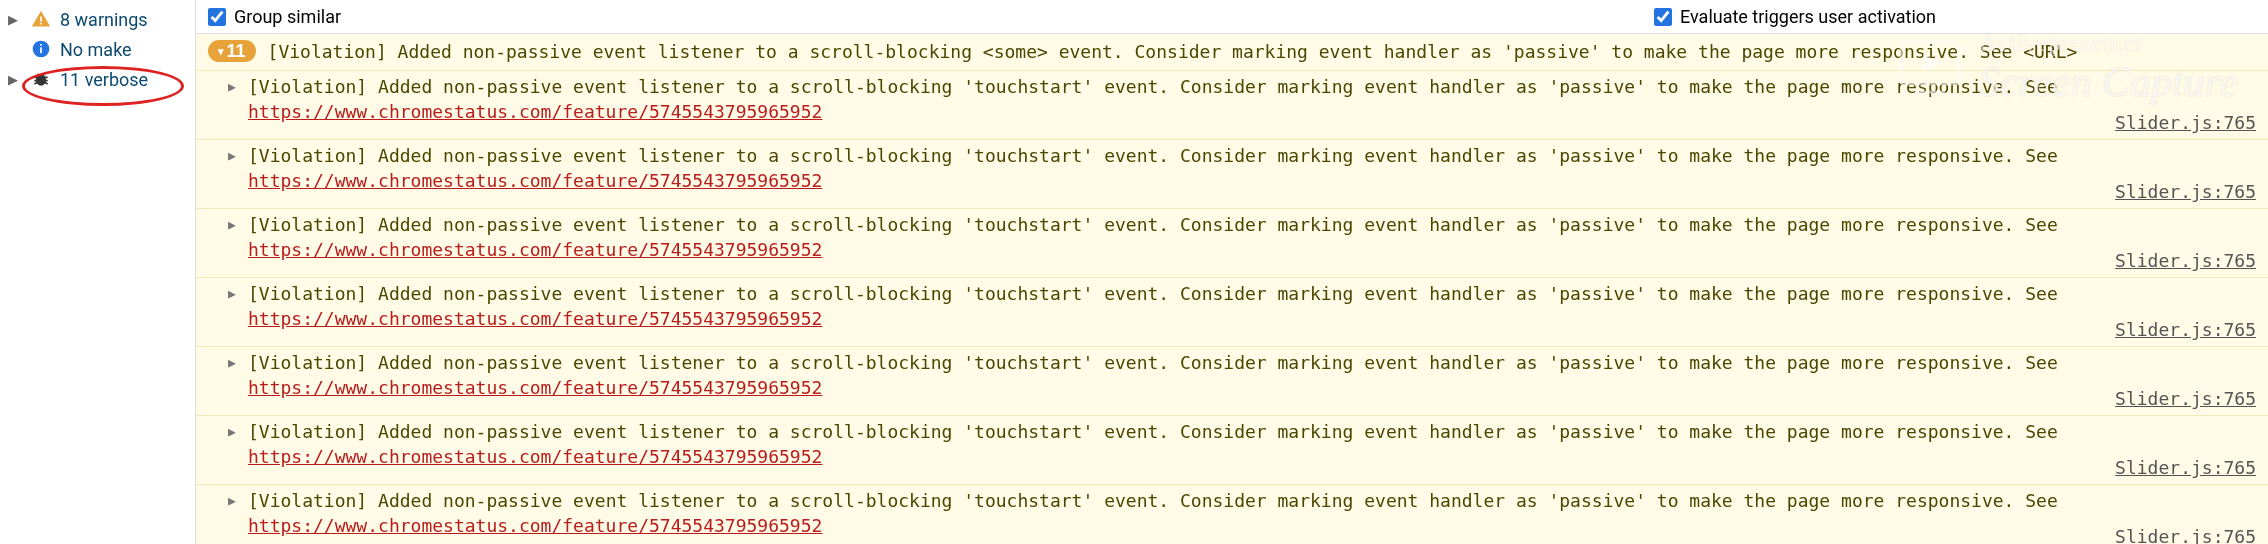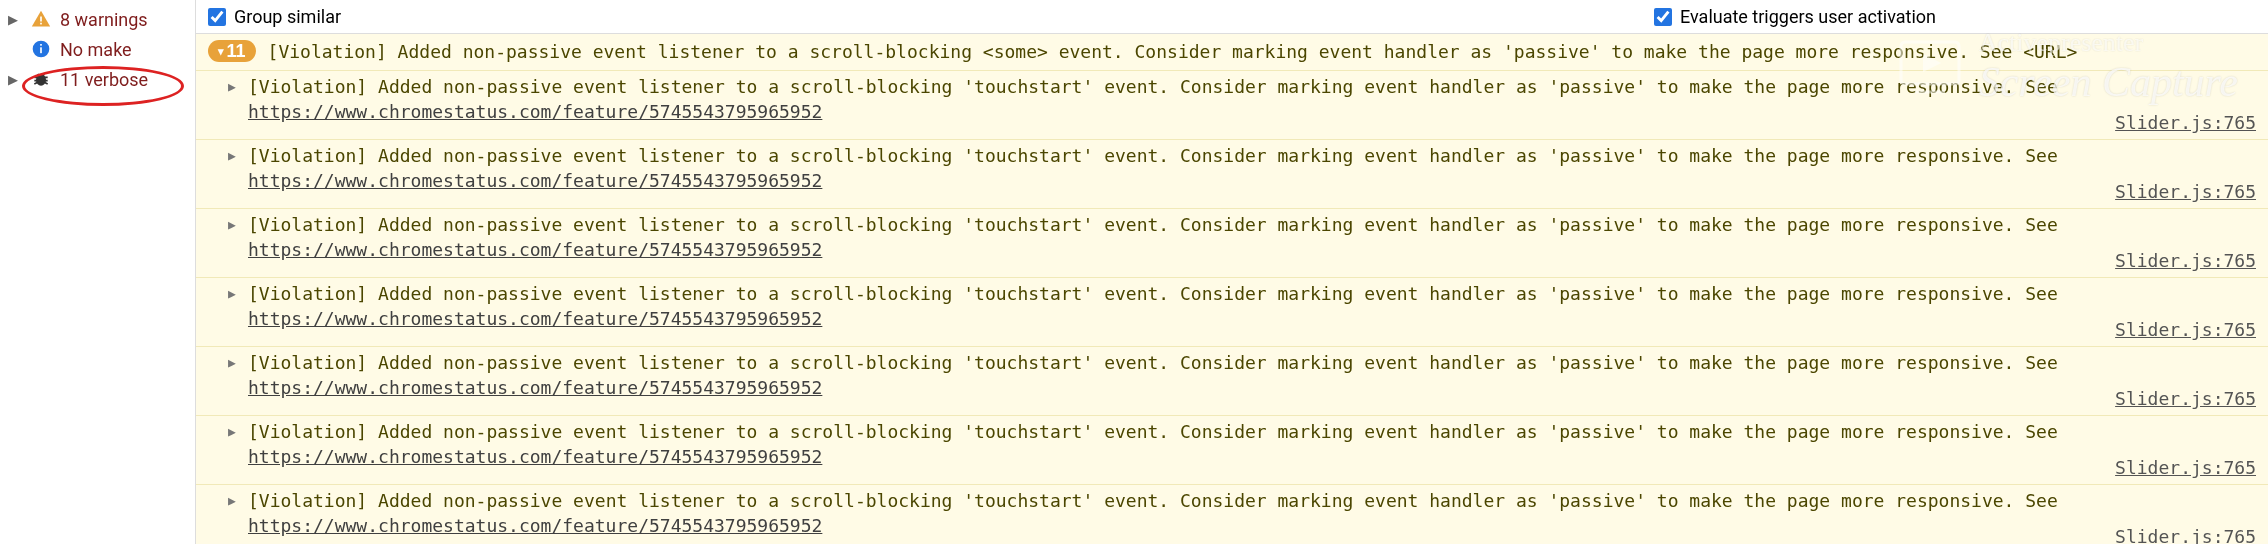--- a/index.html
+++ b/index.html
@@ -28,21 +28,21 @@
 }
 .sb-item .chev {
   position: absolute;
   left: 8px;
   width: 14px;
   font-size: 13px;
   color: #666;
 }
 .sb-item.selected { }
 .sb-icon { width: 22px; height: 22px; display: flex; align-items: center; justify-content: center; }
-.sb-item .lbl { color: #7f1d1d; }
+.sb-item .lbl { color: #0c4a6e; }
 .icon-warning svg, .icon-info svg, .icon-verbose svg { display: block; }
 .red-ellipse {
   position: absolute;
   left: 22px;
   top: 66px;
   width: 162px;
   height: 40px;
   border: 3px solid #d22;
   border-radius: 50%;
   pointer-events: none;
@@ -106,21 +106,21 @@
 .entry .body { flex: 1; line-height: 1.35; padding-right: 14px; }
 .entry .src {
   color: #545454;
   text-decoration: underline;
   cursor: pointer;
   white-space: nowrap;
   margin-left: auto;
   line-height: 24px;
   margin-top: 36px;
 }
-.entry a.url, .group-row a.url { color: #404040; text-decoration: underline; cursor: pointer; }
+.entry a.url, .group-row a.url { color: #b91c1c; text-decoration: underline; cursor: pointer; }
 .watermark {
   position: absolute;
   right: 30px;
   top: 28px;
   color: rgba(255,255,255,0.75);
   font-family: Georgia, serif;
   font-style: italic;
   font-size: 42px;
   pointer-events: none;
   text-shadow: 0 0 2px rgba(0,0,0,0.15);

